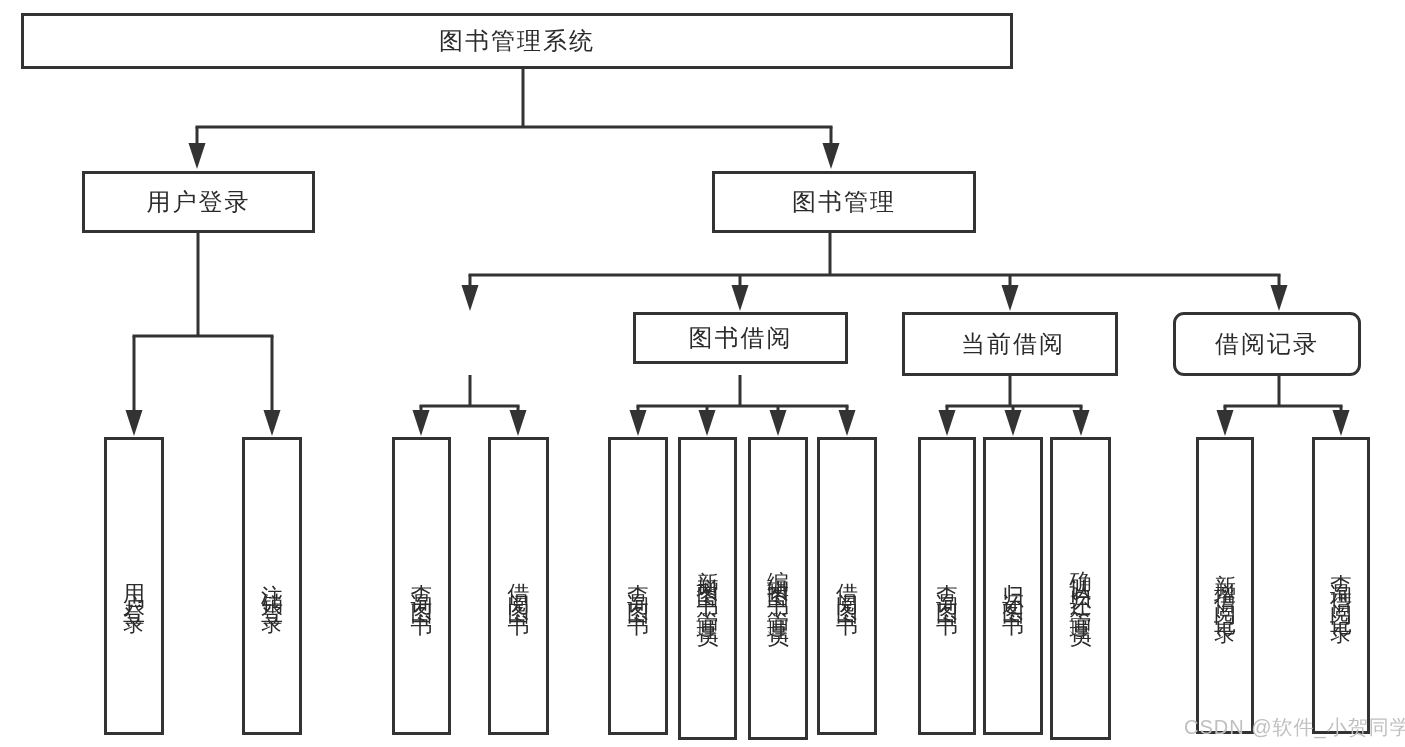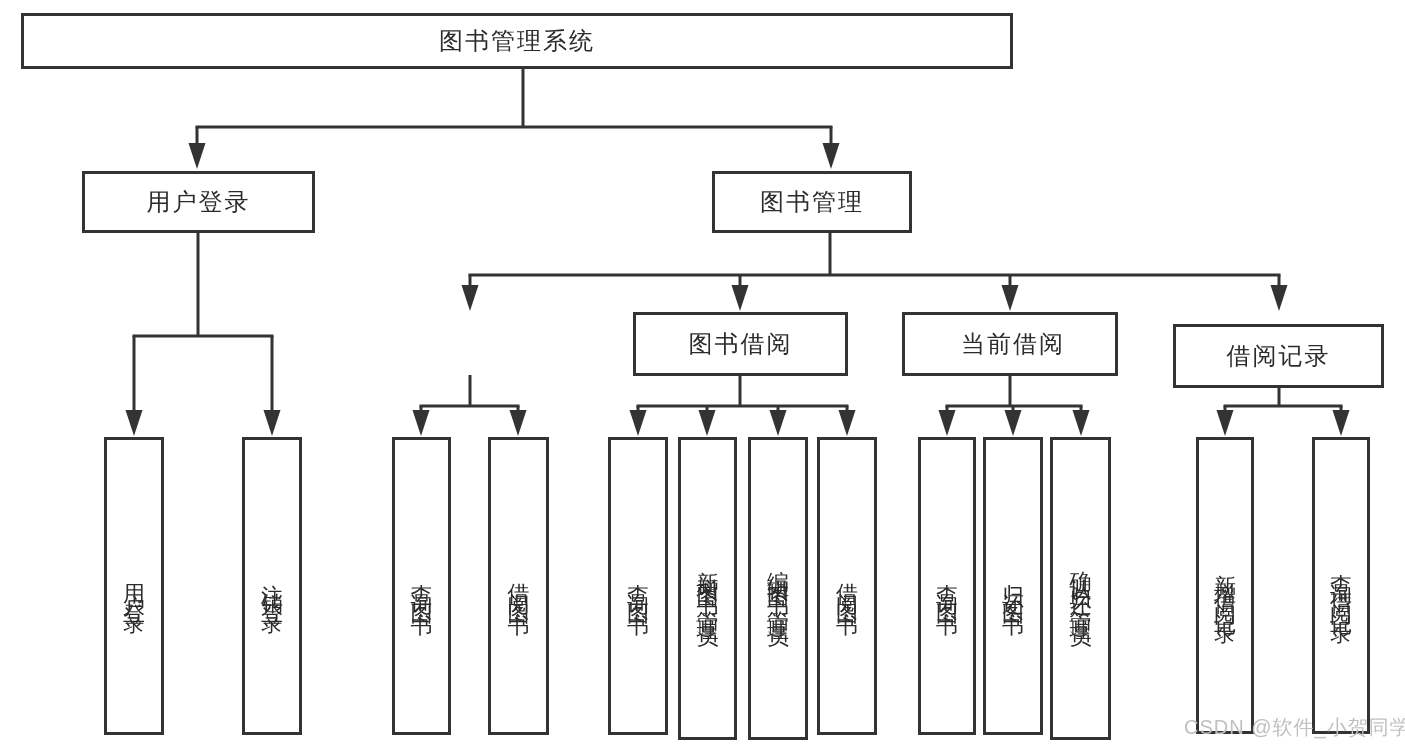--- a/index.html
+++ b/index.html
@@ -110,31 +110,31 @@
     </g>
   </svg>
 
   <div class="box hbox" style="left:21px;top:13px;width:992px;height:56px;text-align:right;">
     <span>图书管理系统</span>
   </div>
 
   <div class="box hbox" style="left:82px;top:171px;width:233px;height:62px;">
     <span>用户登录</span>
   </div>
-  <div class="box hbox" style="left:712px;top:171px;width:200px;height:62px;text-align:right;">
+  <div class="box hbox" style="left:712px;top:171px;width:264px;height:62px;text-align:right;">
     <span>图书管理</span>
   </div>
 
-  <div class="box hbox" style="left:633px;top:312px;width:215px;height:64px;">
+  <div class="box hbox" style="left:633px;top:312px;width:215px;height:52px;">
     <span>图书借阅</span>
   </div>
   <div class="box hbox" style="left:902px;top:312px;width:216px;height:64px;padding-left:6px;">
     <span>当前借阅</span>
   </div>
-  <div class="box hbox" style="left:1173px;top:324px;width:211px;height:64px;">
+  <div class="box hbox" style="left:1173px;top:312px;width:188px;height:64px;border-radius:11px;">
     <span>借阅记录</span>
   </div>
 
   <div class="box vbox" style="left:104px;top:437px;width:60px;height:298px;">
     <span>用户登录</span>
   </div>
   <div class="box vbox" style="left:242px;top:437px;width:60px;height:298px;">
     <span>注销登录</span>
   </div>
 

